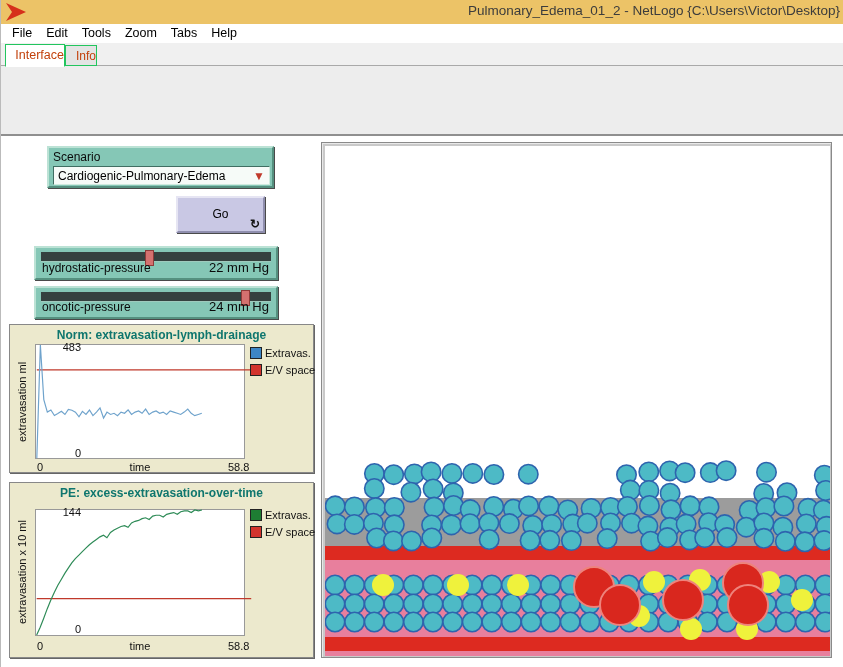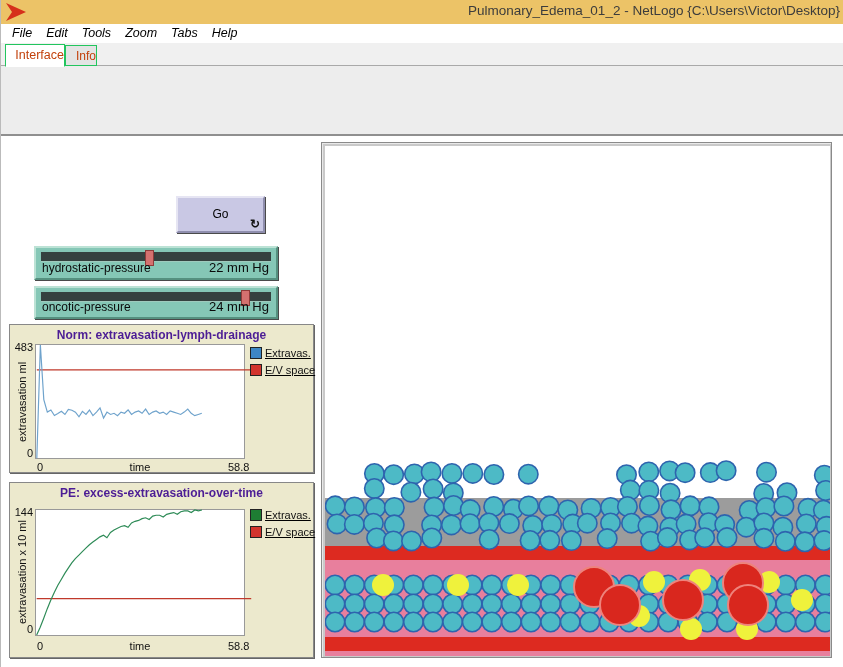--- a/index.html
+++ b/index.html
@@ -9,21 +9,21 @@
 
   
   #titlebar { position:absolute; left:0; top:0; width:843px; height:24px; background:#ecc367;
               display:flex; align-items:center;padding-left:19px; }
   #nl-icon { position:absolute; left:4px; top:3px; }
   #title-text { position:absolute; right:4px; top:3px; font-size:13.5px; color:#3c3c3c; white-space:nowrap; }
 
   
   #menubar { position:absolute; left:0; top:24px; width:843px; height:19px; background:#fff;
              display:flex; align-items:center; padding-left:4px; }
-  .menu-item { font-size:12.5px; color:#000; padding:0 7px; height:19px; line-height:19px; cursor:default;font-style:italic; }
+  .menu-item { font-size:12.5px; color:#000; padding:0 7px; height:19px; line-height:19px; cursor:default; }
 
   
   #tabbar { position:absolute; left:0; top:43px; width:843px; height:23px; background:#f0f0f0;
             border-bottom:1px solid #a9a9a9; }
   .tab { position:absolute; top:2px; height:21px; font-size:12px; text-align:right; line-height:20px;
          border:1px solid #22c55e; background:#e4e4e4; color:#c2410c; cursor:default; }
   .tab.active { top:1px; height:23px; background:#fff; border-bottom:1px solid #fff; z-index:2; font-size:12.5px; }
   #tab-interface { left:4px;  width:60px; }
   #tab-info      { left:64px; width:32px; }
   #tab-code      { left:96px; width:19px;margin-top:48px; }
@@ -92,36 +92,36 @@
   .slider-handle { position:absolute; top:2px; width:9px; height:16px; background:#d4716f;
                    border:1px solid #8e3b39; }
   .slider-name { position:absolute; left:6px; bottom:3px; font-size:12px; color:#0a0a0a; }
   .slider-value { position:absolute; right:7px; bottom:3px; font-size:13px; color:#0a0a0a; }
 
   
   .plot { position:absolute; left:8px; width:305px; background:#ece9cd; border:1px solid #888;
           box-shadow:1px 1px 0 #666; }
   #plot-0 { top:188px; height:149px; }
   #plot-1 { top:346px; height:176px; }
-  .plot-title { position:absolute; left:0; top:3px; width:100%; text-align:center; font-size:12px; font-weight:bold; color:#4c1d95; }
+  .plot-title { position:absolute; left:0; top:3px; width:100%; text-align:center; font-size:12px; font-weight:bold; color:#0f766e; }
   .plot-area { position:absolute; left:25px; background:#fff; border:1px solid #999; overflow:visible; }
   #plot-area-0 { top:19px; width:210px; height:115px; }
   #plot-area-1 { top:26px; width:210px; height:127px; }
-  .ymax,.ymin { position:absolute; width:22px; text-align:right; font-size:11px; color:#111; }
+  .ymax,.ymin { position:absolute; width:22px; text-align:right; font-size:11px; color:#111;margin-left:48px; }
   #p0-ymax { left:1px; top:16px; } #p0-ymin { left:1px; top:122px; }
   #p1-ymax { left:1px; top:23px; } #p1-ymin { left:1px; top:140px; }
   .ylab { position:absolute; font-size:11px; color:#111; writing-mode:vertical-rl; transform:rotate(180deg);
           text-align:center; left:6px; }
   #p0-ylab { top:19px; height:115px; } #p1-ylab { top:26px; height:127px; }
   .x0,.xmax,.xlab { position:absolute; font-size:11px; color:#111; }
   #p0-x0 { left:27px; top:136px; } #p0-xlab { left:25px; top:136px; width:210px; text-align:center; } #p0-xmax { left:218px; top:136px; }
   #p1-x0 { left:27px; top:157px; } #p1-xlab { left:25px; top:157px; width:210px; text-align:center; } #p1-xmax { left:218px; top:157px; }
   .legend { position:absolute; left:240px; }
   #p0-legend { top:22px; } #p1-legend { top:26px; }
-  .legend-item { display:flex; align-items:center; margin-bottom:5px;text-decoration:underline; }
+  .legend-item { display:flex; align-items:center; margin-bottom:5px; }
   .swatch { width:12px; height:12px; border:1px solid #222; margin-right:3px; }
   .legend-label { font-size:11px; color:#111; white-space:nowrap; }
 
   
   #world { position:absolute; left:320px; top:6px; width:511px; height:516px; border:1px solid #8a8a8a;
            background:#c9c9c9; box-shadow:inset 1px 1px 0 #e8e8e8; }
   #world-svg { position:absolute; left:3px; top:3px; }
 </style>
 </head>
 <body>
@@ -191,20 +191,27 @@
       <span id="update-mode-arrow">∨</span>
     </div>
 
     <div class="tb-divider" id="divider2"></div>
 
     <div id="settings-btn">Settings...</div>
   </div>
 
   <div id="canvas">
 
+    <div id="chooser" class="nl-teal">
+      <div id="chooser-label">Scenario</div>
+      <div id="chooser-field">
+        <span id="chooser-value">Cardiogenic-Pulmonary-Edema</span>
+        <span id="chooser-arrow">▼</span>
+      </div>
+    </div>
 
     <div id="go-btn" class="nl-button">
       <span>Go</span>
       <span id="go-loop">↻</span>
     </div>
 
     <div id="slider-0" class="nl-slider nl-teal">
       <div class="slider-track"></div>
       <div class="slider-handle" style="left: 109.12px;"></div>
       <div class="slider-name">hydrostatic-pressure</div>

